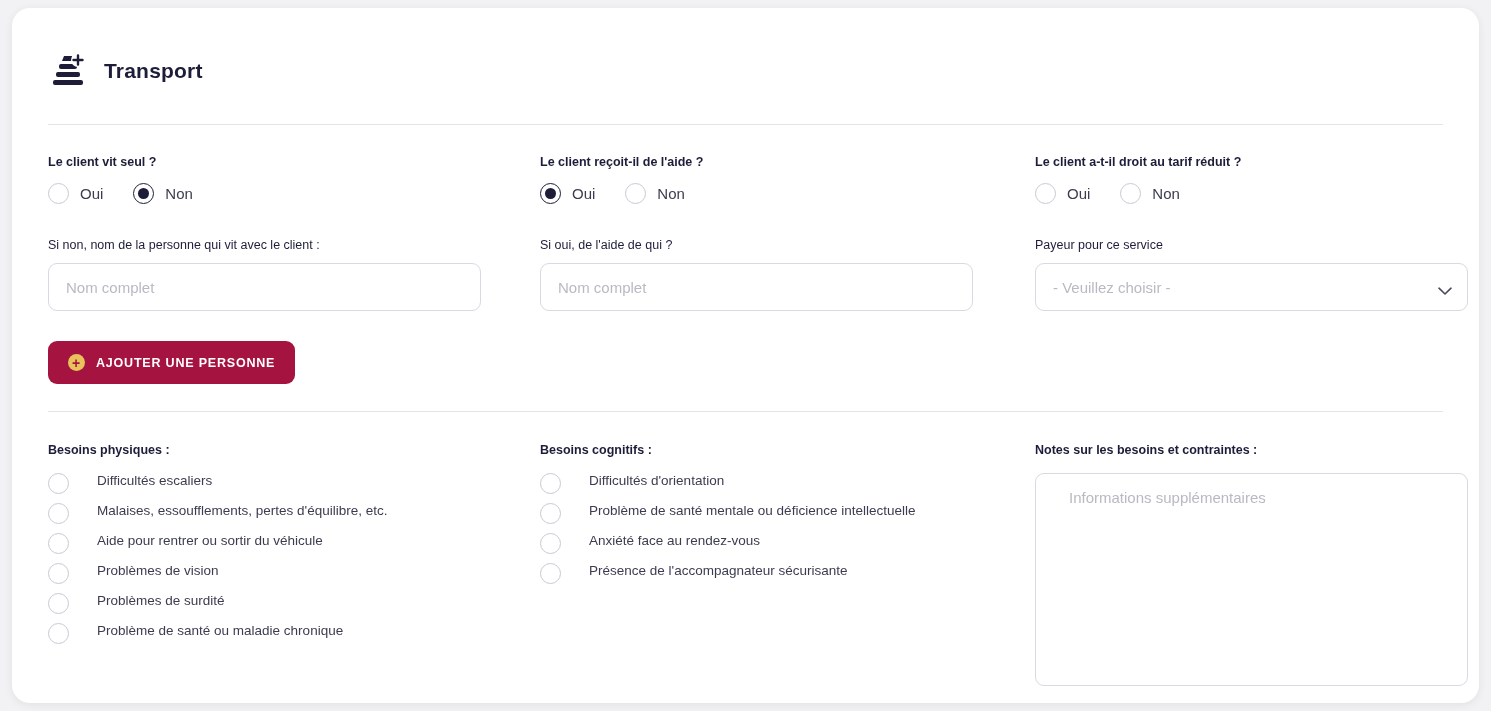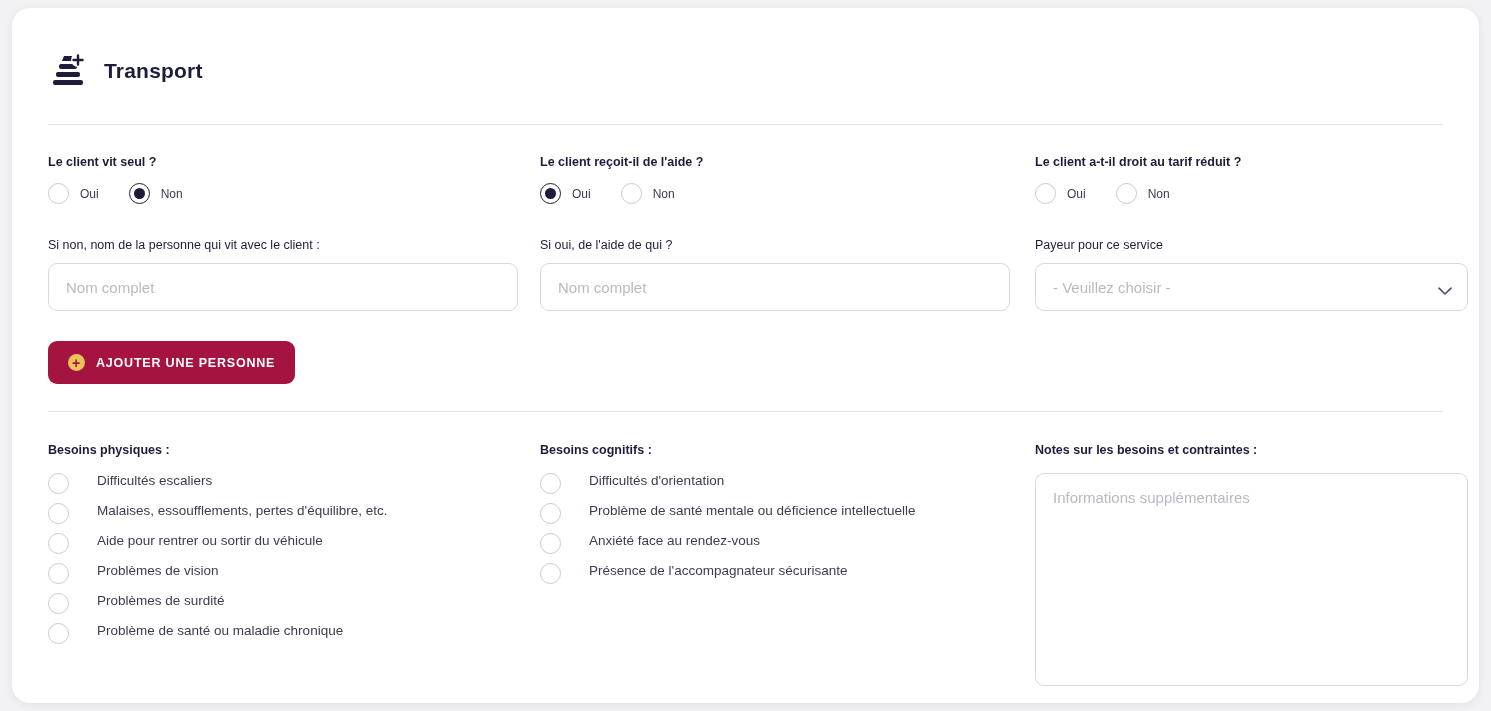--- a/index.html
+++ b/index.html
@@ -89,32 +89,32 @@
   }
   .radio.checked::after {
     content: "";
     position: absolute;
     left: 4px; top: 4px;
     width: 11px; height: 11px;
     border-radius: 50%;
     background: #1d1d3a;
   }
   .radio-label {
-    font-size: 12px;
+    font-size: 15px;
     color: #3c3c50;
   }
   .field-label {
     font-size: 12.5px;
     color: #1d1d3a;
     font-weight: normal;
     margin-top: 34px;
     margin-bottom: 11px;
   }
   .text-input, .select-box {
-    width: 470px;
+    width: 433px;
     height: 48px;
     border: 1px solid #d9d9e1;
     border-radius: 9px;
     background: #fff;
     padding: 0 17px;
     font-size: 15px;
     color: #3c3c50;
     font-family: "Liberation Sans", sans-serif;
     outline: none;
   }
@@ -190,21 +190,21 @@
   }
   .check-label {
     font-size: 13.5px;
     color: #3c3c50;
   }
   .notes-area {
     width: 433px;
     height: 213px;
     border: 1px solid #d9d9e1;
     border-radius: 9px;
-    padding: 15px 17px;
+    padding: 15px 33px;
     font-size: 15px;
     color: #3c3c50;
     font-family: "Liberation Sans", sans-serif;
     resize: none;
     outline: none;
   }
   .notes-area::placeholder { color: #b9b9c4; }
   .col { min-width: 0; }
 </style>
 </head>

